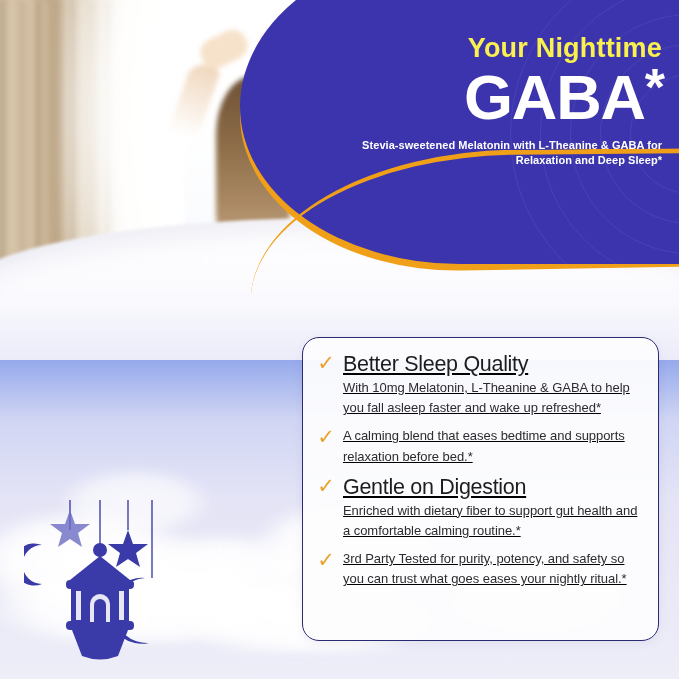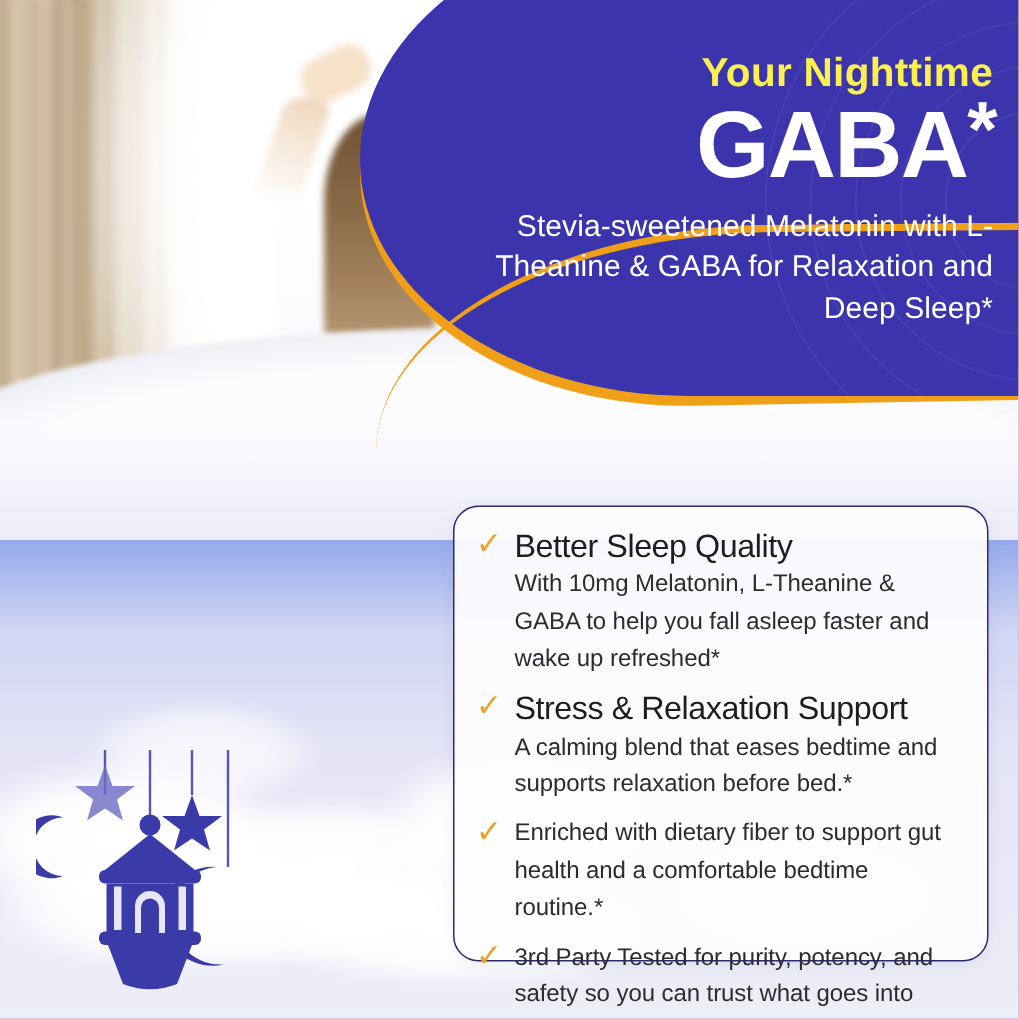--- a/index.html
+++ b/index.html
@@ -185,48 +185,48 @@
   .kicker {
     font-size: 27px; font-weight: 700; color: #FAF14E;
     letter-spacing: .2px; line-height: 1.05;
   }
   .headline {
     font-size: 63px; font-weight: 700; color: #ffffff;
     letter-spacing: -1.2px; line-height: .96; margin-top: 1px;
   }
   .headline .star { font-size: 52px; vertical-align: 14px; letter-spacing: -3px; }
   .subhead {
-    font-size: 20px; font-weight: 400; color: #ffffff;
+    font-size: 11px; font-weight: 700; color: #ffffff;
     line-height: 1.38; margin-top: 10px; letter-spacing: .05px;
   }
 
   
   .card {
     position: absolute; left: 302px; top: 337px;
     width: 357px; height: 304px;
     background: rgba(253,253,254,0.94);
     border: 1.6px solid #2A2A72;
     border-radius: 17px;
     padding: 14px 16px 10px 14px;
     box-shadow: 0 2px 10px rgba(70,70,130,0.08);
   }
   .benefit { display: flex; gap: 8px; margin-bottom: 8px; }
   .benefit:last-child { margin-bottom: 0; }
   .check {
     flex: 0 0 auto; width: 18px; height: 22px;
     color: #E9A22B; font-size: 21px; line-height: 22px; font-weight: 400;
     text-align: center;
   }
-  .b-body { flex: 1 1 auto; min-width: 0; }
+  .b-body { flex: 1 1 auto; min-width: 0; text-decoration: underline; }
   .b-title {
     font-size: 21.5px; color: #1d1d1f; font-weight: 400;
     letter-spacing: -.3px; line-height: 1.12; margin-bottom: 2px;
   }
   .b-desc {
-    font-size: 16px; color: #2c2c30; font-weight: 400;
+    font-size: 13px; color: #2c2c30; font-weight: 400;
     line-height: 1.55; letter-spacing: -.05px;
   }
 
   
   .lantern-deco { position: absolute; left: 24px; top: 500px; width: 190px; height: 165px; }
   .lantern-deco svg { display: block; }
 </style>
 </head>
 <body>
 
@@ -291,36 +291,36 @@
       <div class="check">✓</div>
       <div class="b-body">
         <div class="b-title">Better Sleep Quality</div>
         <div class="b-desc">With 10mg Melatonin, L-Theanine &amp; GABA to help you fall asleep faster and wake up refreshed*</div>
       </div>
     </div>
 
     <div class="benefit">
       <div class="check">✓</div>
       <div class="b-body">
-        <div class="b-title">Stress &amp; Relaxation Support</div>
         <div class="b-desc">A calming blend that eases bedtime and supports relaxation before bed.*</div>
       </div>
     </div>
 
     <div class="benefit">
       <div class="check">✓</div>
       <div class="b-body">
-        <div class="b-desc">Enriched with dietary fiber to support gut health and a comfortable bedtime routine.*</div>
+        <div class="b-title">Gentle on Digestion</div>
+        <div class="b-desc">Enriched with dietary fiber to support gut health and a comfortable calming routine.*</div>
       </div>
     </div>
 
     <div class="benefit">
       <div class="check">✓</div>
       <div class="b-body">
-        <div class="b-desc">3rd Party Tested for purity, potency, and safety so you can trust what goes into your nightly ritual.*</div>
+        <div class="b-desc">3rd Party Tested for purity, potency, and safety so you can trust what goes eases your nightly ritual.*</div>
       </div>
     </div>
 
   </div>
 
   <div class="lantern-deco">
     <svg width="190" height="165" viewBox="0 0 190 165" fill="none">
       <g stroke="#3A3AA8" stroke-width="1.6" opacity="0.85">
         <line x1="46" y1="0" x2="46" y2="30"></line>
         <line x1="76" y1="0" x2="76" y2="46"></line>

